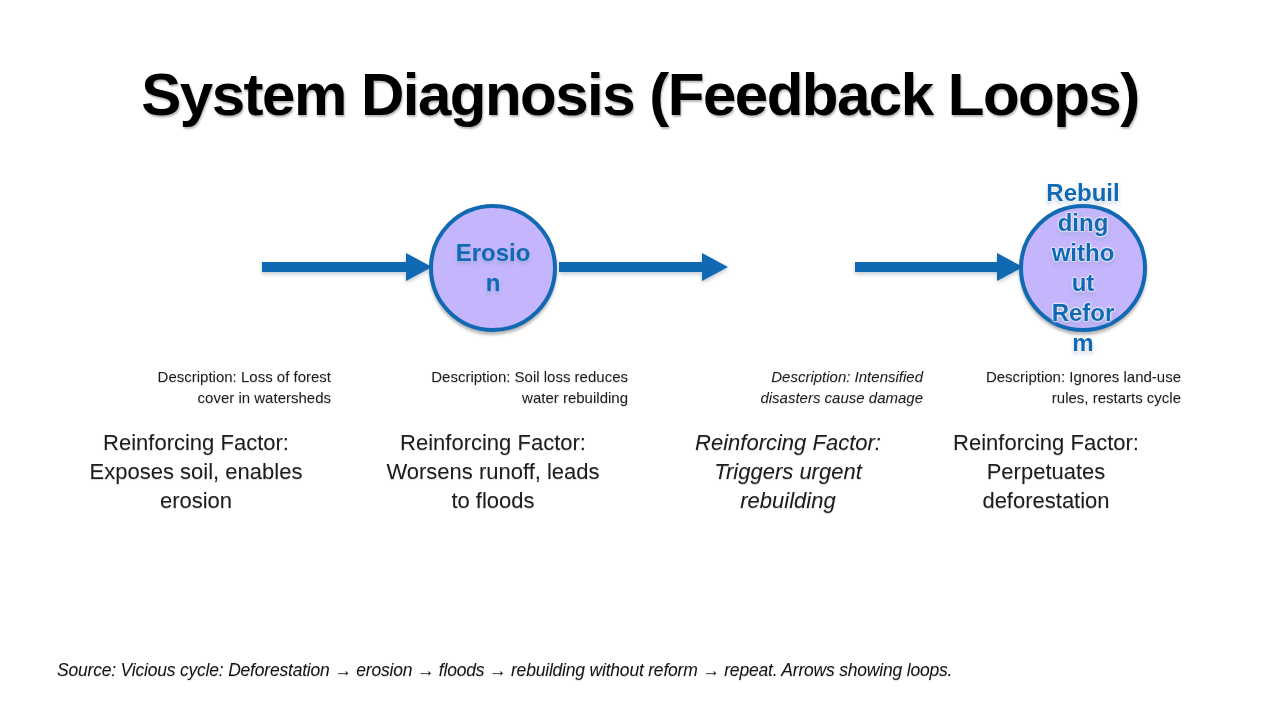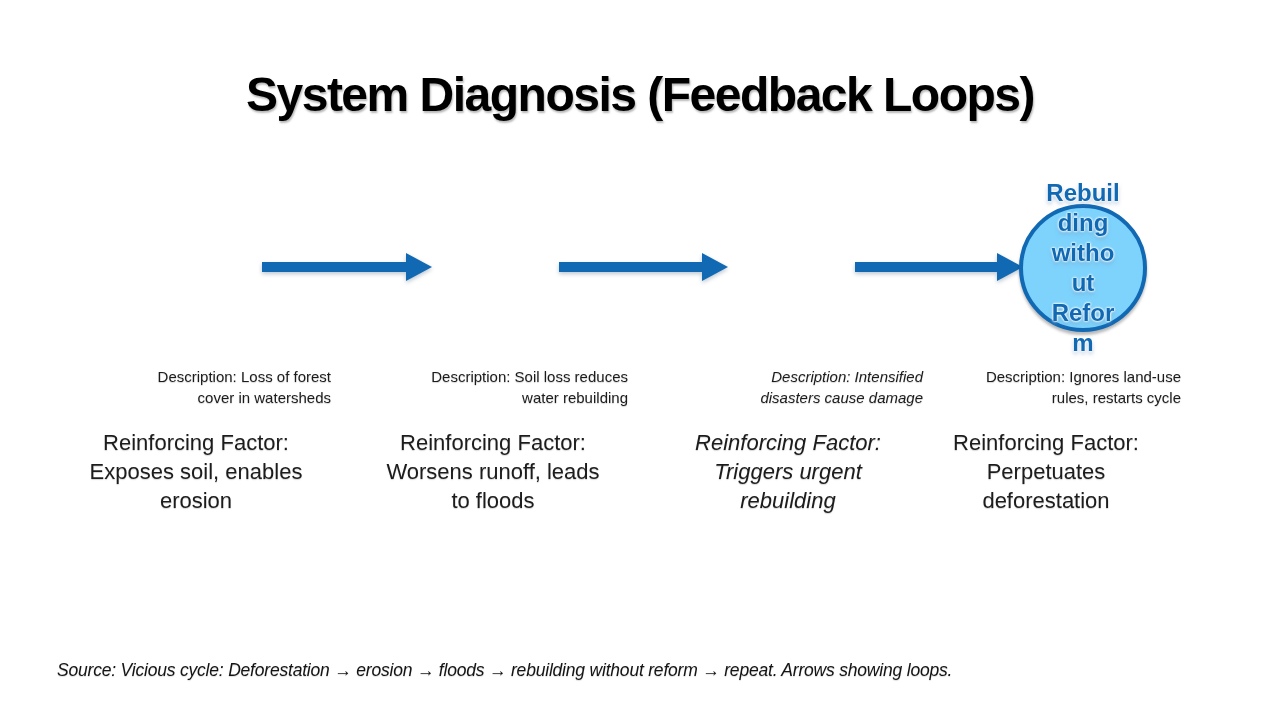--- a/index.html
+++ b/index.html
@@ -13,35 +13,35 @@
     height: 720px;
     background: #fff;
   }
 
   .title {
     position: absolute;
     top: 60px;
     left: 0;
     width: 1280px;
     text-align: center;
-    font-size: 48px;
+    font-size: 60px;
     line-height: 70px;
     font-weight: 700;
     letter-spacing: -1.5px;
     color: #000;
     text-shadow: 1px 2px 2px rgba(125,125,125,0.55);
   }
 
   .circle {
     position: absolute;
     width: 128px;
     height: 128px;
     border: 4px solid var(--accent);
     border-radius: 50%;
-    background: #7dd3fc;
+    background: #c4b5fd;
     box-shadow: 0 3px 3px rgba(0,0,0,0.28);
   }
   .p1 { left: 132px; top: 205px; }
   .p2 { left: 429px; top: 204px; }
   .p3 { left: 724px; top: 204px; }
   .p4 { left: 1019px; top: 204px; }
 
   .circle-label {
     position: absolute;
     left: 50%;
@@ -128,20 +128,24 @@
 <div class="slide">
 
   <h1 class="title">System Diagnosis (Feedback Loops)</h1>
 
 
   <div class="arrow a1">
     <div class="shaft"></div>
     <div class="head"></div>
   </div>
 
+  <div class="circle p2">
+    <div class="circle-label">Erosio
+n</div>
+  </div>
 
   <div class="arrow a2">
     <div class="shaft"></div>
     <div class="head"></div>
   </div>
 
 
   <div class="arrow a3">
     <div class="shaft"></div>
     <div class="head"></div>

